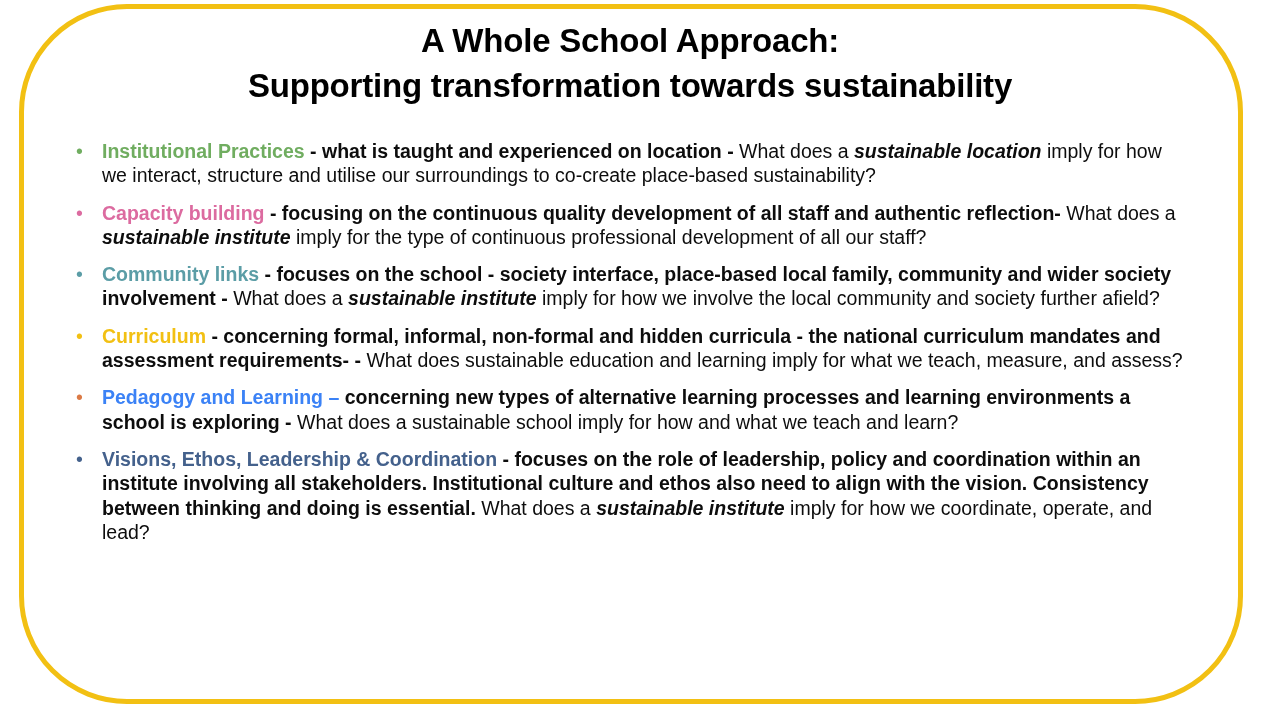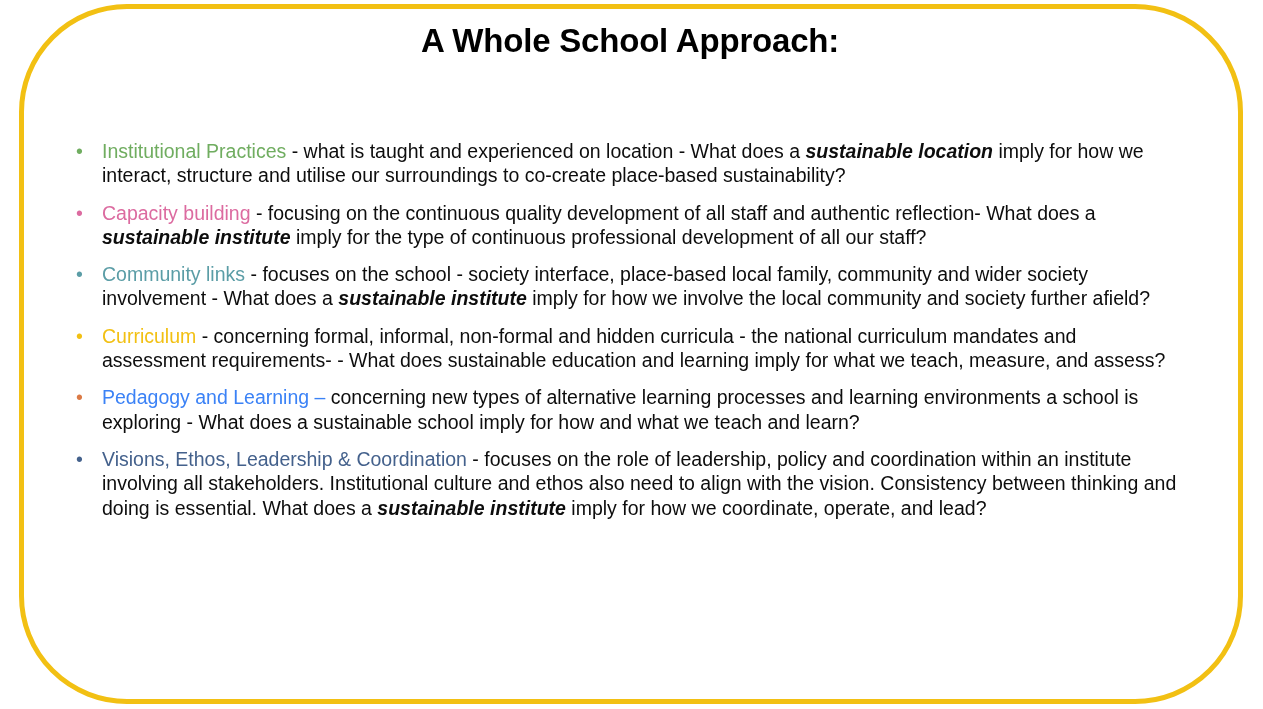--- a/index.html
+++ b/index.html
@@ -65,35 +65,36 @@
     position: absolute;
     left: 12px;
     top: 0px;
     font-size: 19.5px;
     line-height: 24.3px;
   }
   .bullet .btext {
     display: block;
   }
   .lead {
-    font-weight: normal;
+    font-weight: bold;
   }
   .b { font-weight: normal; }
   .bi { font-weight: bold; font-style: italic; }
-  .n { font-weight: normal; }
+  .n { font-weight: bold; }
 </style>
 </head>
 <body>
 
 <div id="slide">
 
   <div id="frame-border" style="border-color: rgb(242, 192, 19);"></div>
 
   <div id="title-block">
     <span class="tline">A Whole School Approach:</span>
+    <span class="tline">Supporting transformation towards sustainability</span>
   </div>
 
   <div id="bullets">
 
     <div class="bullet">
       <span class="marker" style="color: rgb(112, 173, 96);">•</span>
       <span class="btext"><span class="lead" style="color: rgb(112, 173, 96);">Institutional Practices</span><span class="n"> - what is taught and experienced on location - </span><span class="b">What does a </span><span class="bi">sustainable location</span><span class="b"> imply for how we interact, structure and utilise our surroundings to co-create place-based sustainability?</span></span>
     </div>
 
     <div class="bullet">

